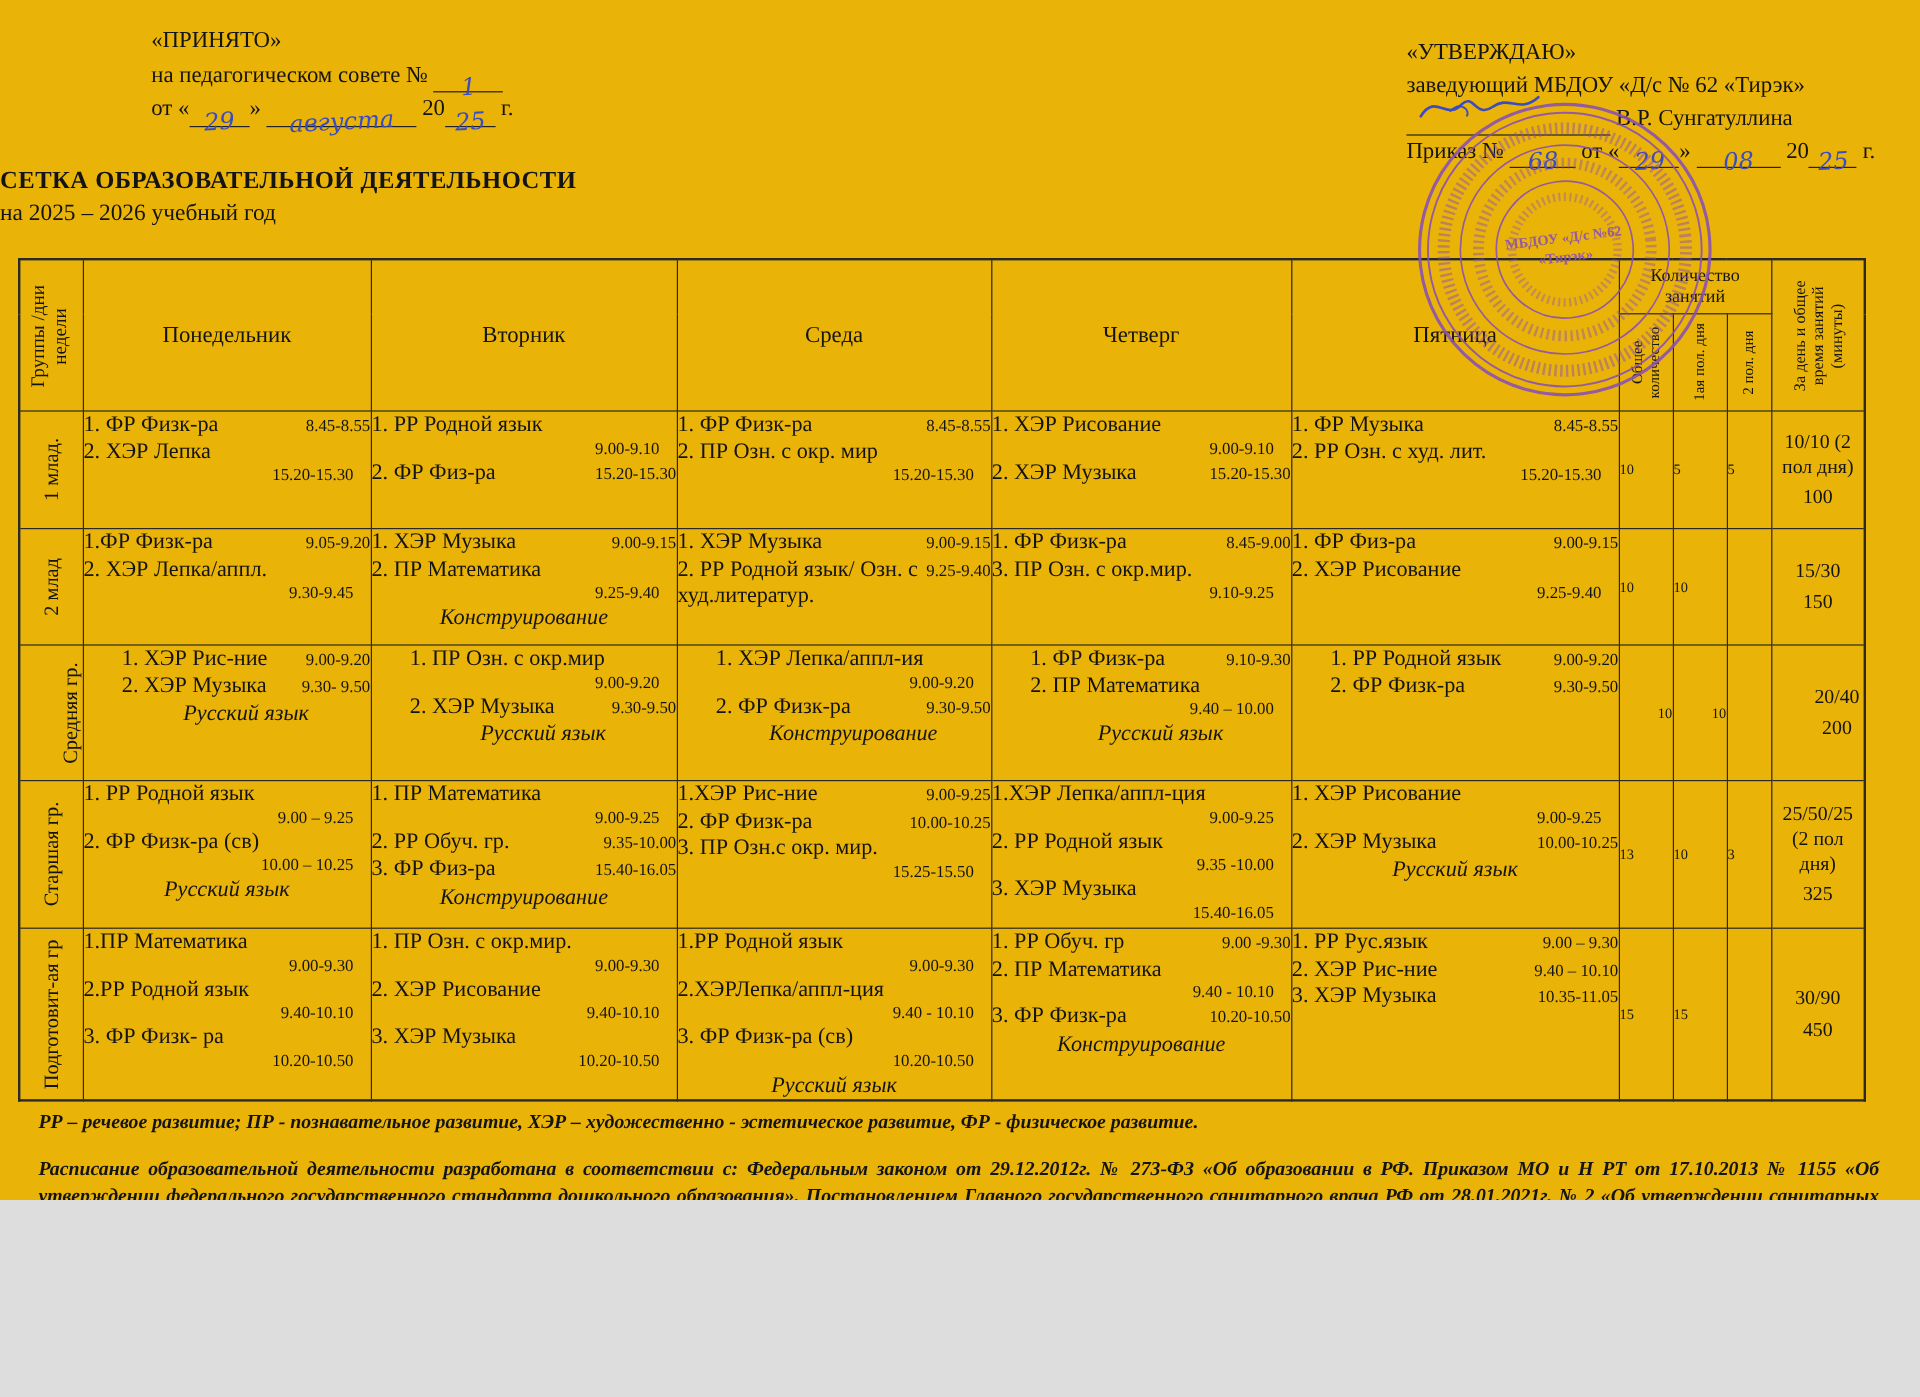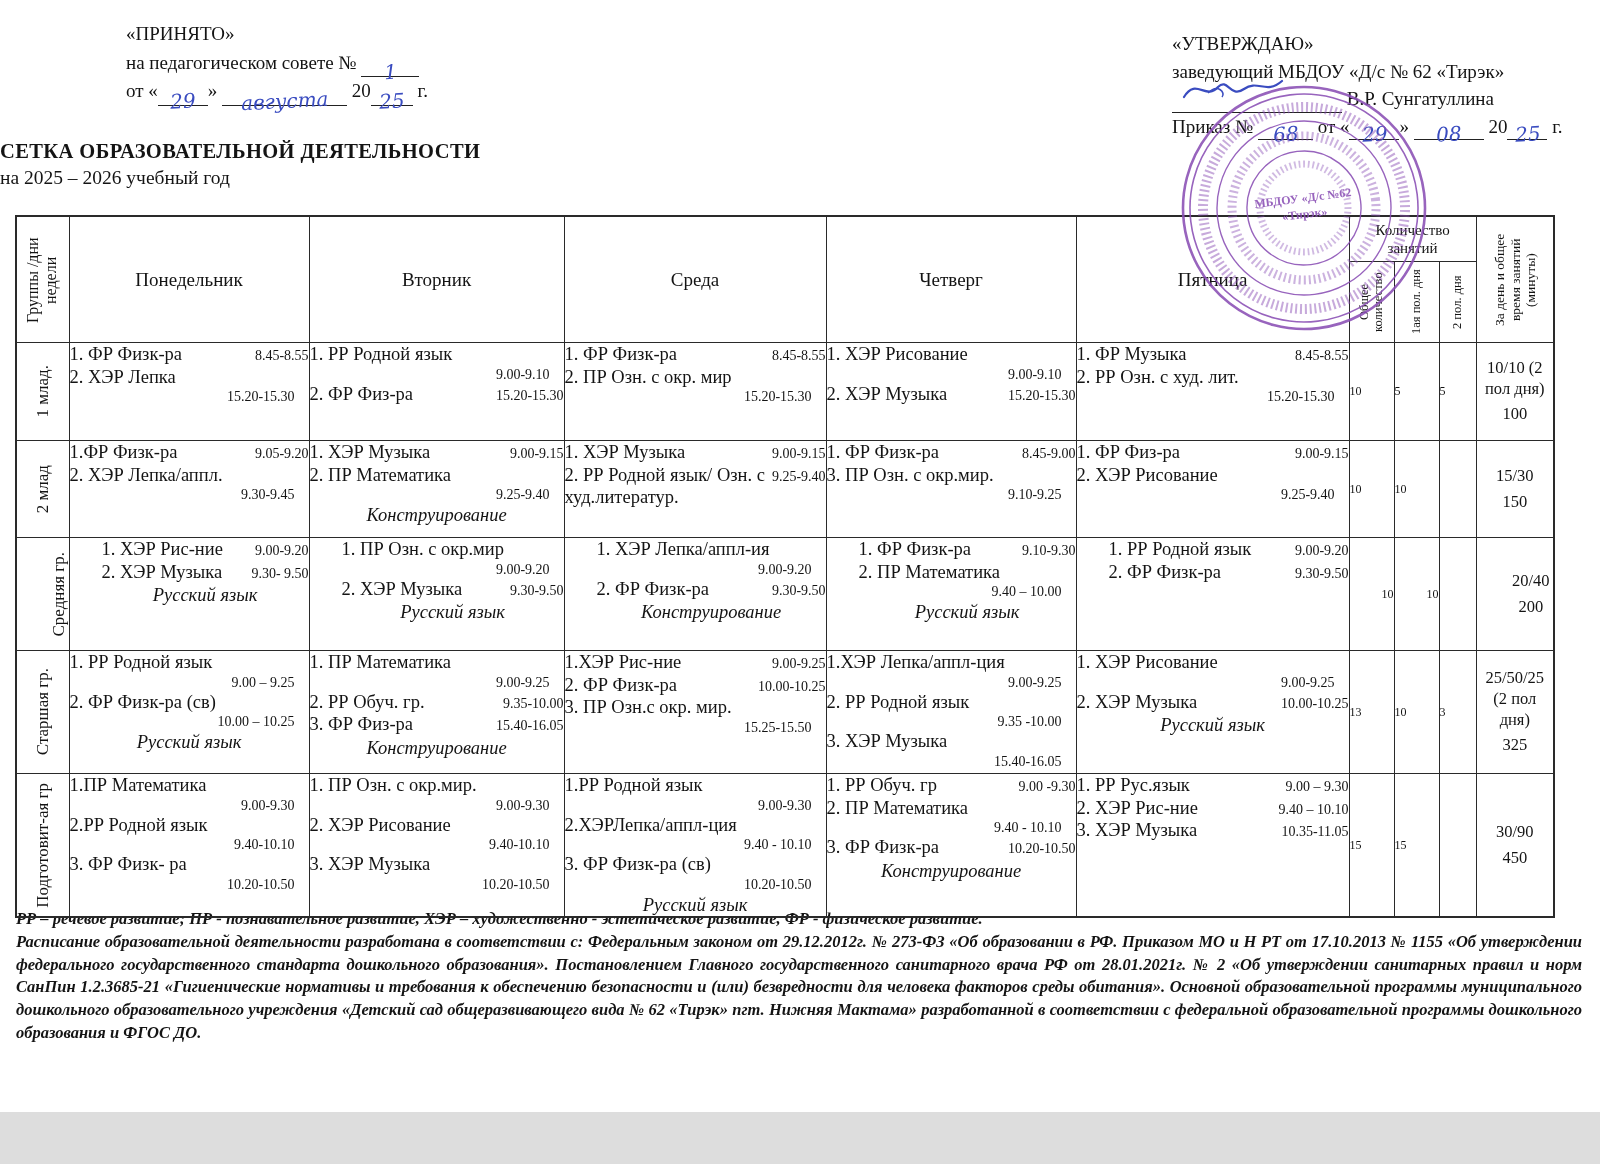--- a/index.html
+++ b/index.html
@@ -1,16 +1,16 @@
 <!DOCTYPE html>
 <html><head>
 <meta charset="utf-8">
 <style>
   html,body{margin:0;padding:0;background:#ddd;}
-  .page{position:relative;width:1600px;height:1112px;background:#ffffff;overflow:hidden;
+  .page{position:relative;width:1600px;height:1000px;background:#eab308;overflow:hidden;
         font-family:"Liberation Serif","DejaVu Serif",serif;color:#141414;}
 
   
   .accepted{position:absolute;left:126px;top:20px;font-size:19px;line-height:1.5;}
   .approved{position:absolute;left:1172px;top:30px;font-size:19px;line-height:1.45;z-index:2;}
   .blank{display:inline-block;border-bottom:1.7px solid #222;text-align:center;height:21px;vertical-align:bottom;}
   .hw{color:#3a4cc0;font-style:italic;font-family:"DejaVu Serif",serif;font-size:20px;
       display:inline-block;transform:rotate(-3deg) translateY(2px);}
   .sig-blank{position:relative;}
   .sig-svg{position:absolute;left:6px;top:-16px;}
@@ -51,21 +51,21 @@
   .total-bottom{margin-top:5px;}
   #schedule-body tr:nth-child(1) td{height:97px;}
   #schedule-body tr:nth-child(2) td{height:96px;}
   #schedule-body tr:nth-child(3) td{height:112px;padding-left:32px;}
   #schedule-body tr:nth-child(4) td{height:122px;}
   #schedule-body tr:nth-child(5) td{height:133px;}
 
   
   .footnotes{position:absolute;left:16px;top:908px;width:1566px;font-style:italic;font-weight:bold;
              font-size:16.5px;line-height:1.38;z-index:1;}
-  .footnotes p{margin:0;}
+  .footnotes p{margin:16px;}
   .footnotes .para{text-align:justify;}
 </style>
 </head>
 <body>
 
 <div class="page">
 
   <div class="accepted">
     <div>«ПРИНЯТО»</div>
     <div>

